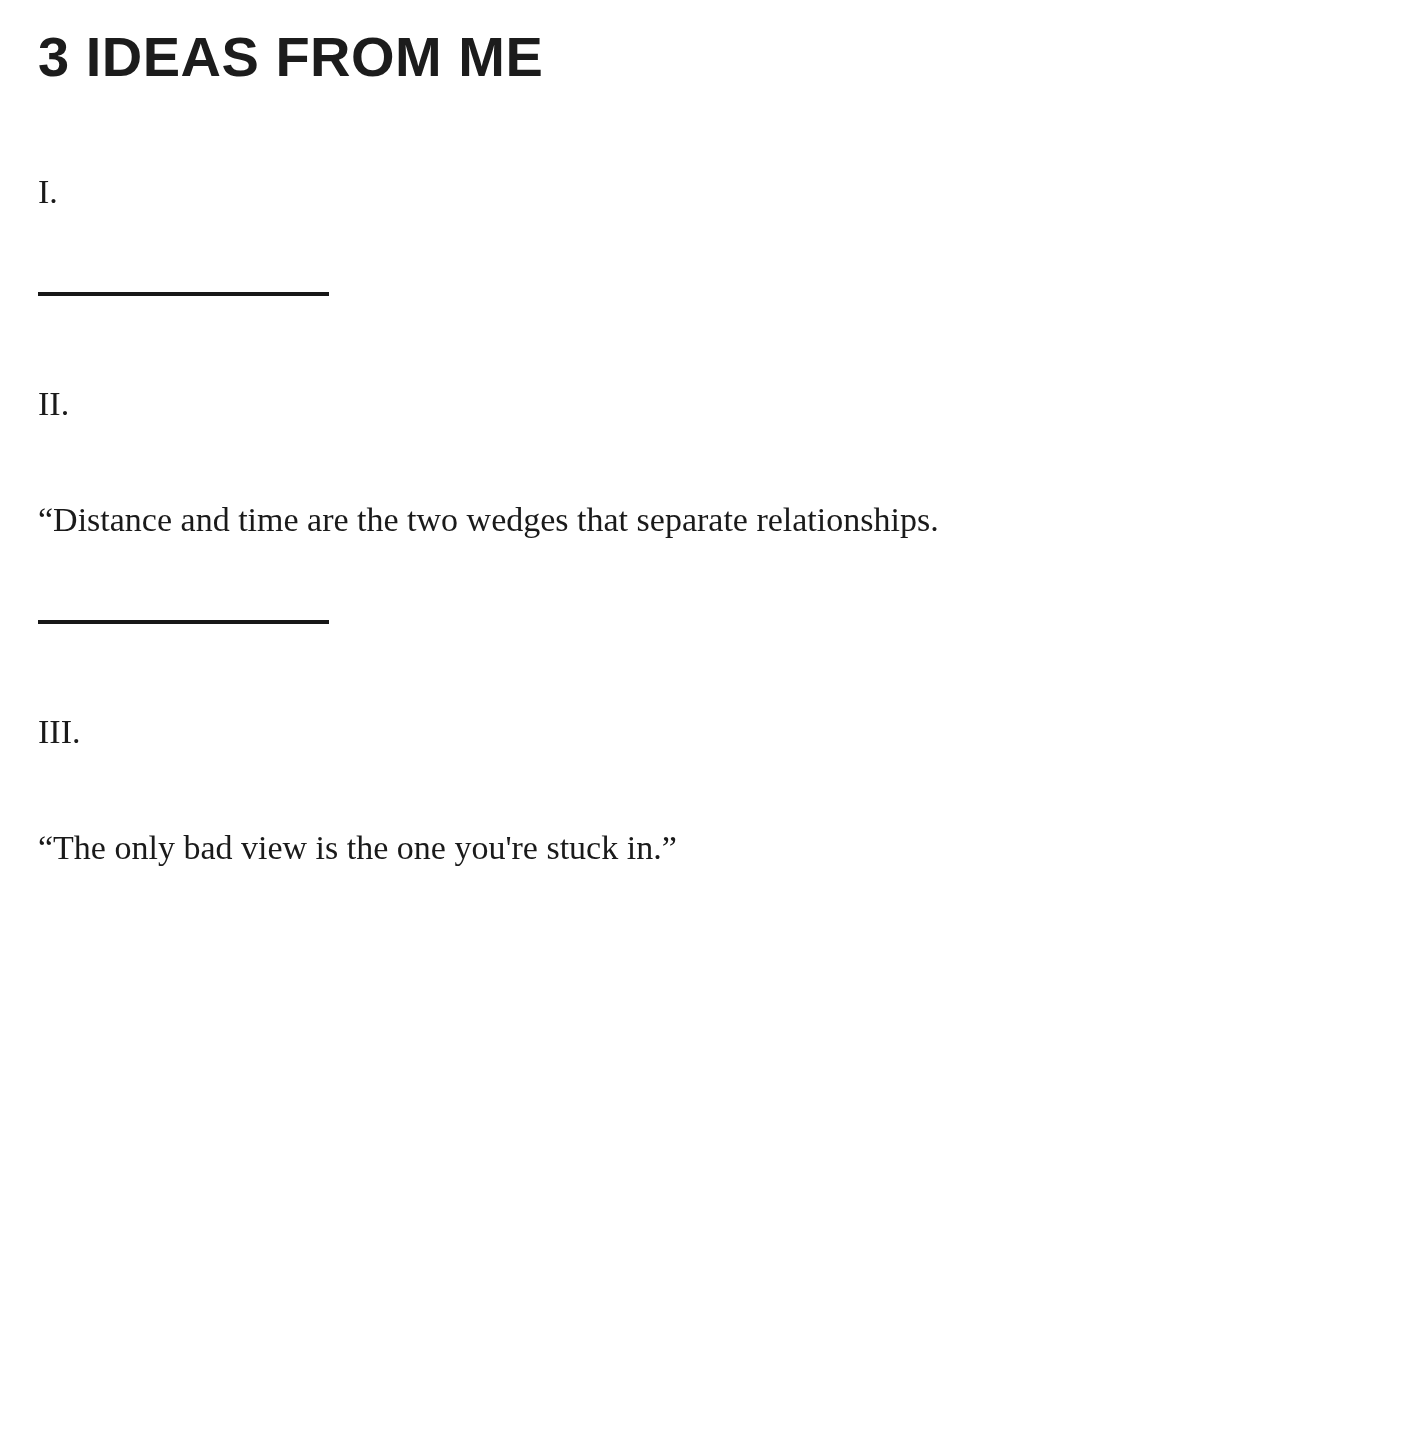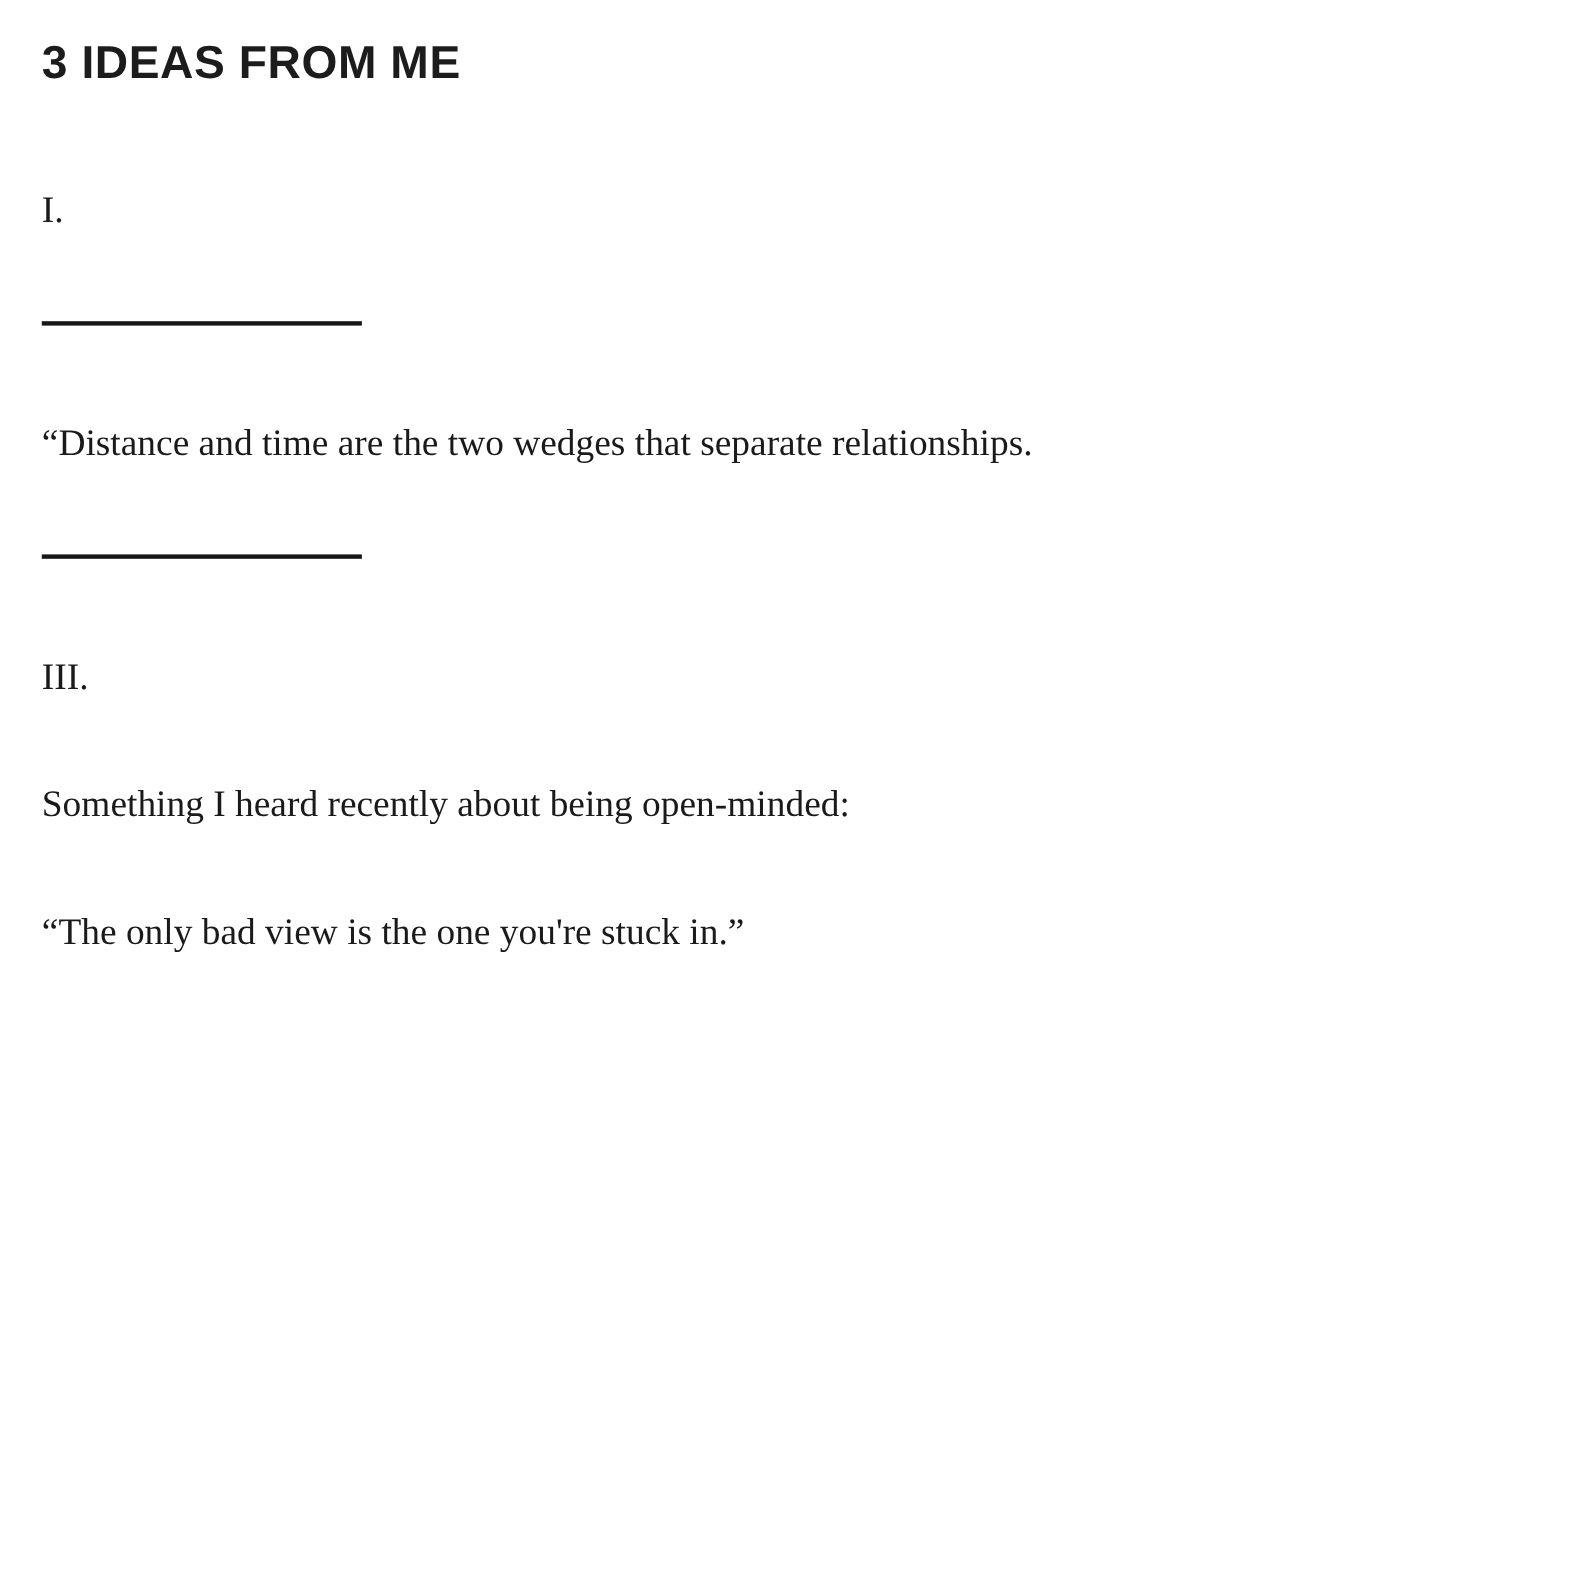--- a/index.html
+++ b/index.html
@@ -13,21 +13,21 @@
     box-sizing: border-box;
     padding: 28px 12px 0 38px;
     overflow: hidden;
     font-family: "Liberation Serif", "DejaVu Serif", serif;
     color: #1a1a1a;
   }
   .page-title {
     margin: 0 0 74px 0;
     font-family: "Liberation Sans", "DejaVu Sans", sans-serif;
     font-weight: 700;
-    font-size: 42px;
+    font-size: 56px;
     line-height: 58px;
     letter-spacing: 0.5px;
     color: #1c1c1c;
   }
   p.body-text {
     margin: 0 0 52px 0;
     font-size: 34px;
     line-height: 64px;
     color: #1a1a1a;
   }
@@ -46,24 +46,24 @@
 
   <h1 class="page-title">3 IDEAS FROM ME</h1>
 
   <section>
     <p class="body-text">I.</p>
   </section>
 
   <div class="divider"></div>
 
   <section>
+    <p class="body-text">II.</p>
     <p class="body-text">“Distance and time are the two wedges that separate relationships.</p>
   </section>
 
   <div class="divider"></div>
 
   <section>
     <p class="body-text">III.</p>
-    <p class="body-text">Something I heard recently about being open-minded:</p>
     <p class="body-text">“The only bad view is the one you're stuck in.”</p>
   </section>
 
 </article>
 
 </body></html>

